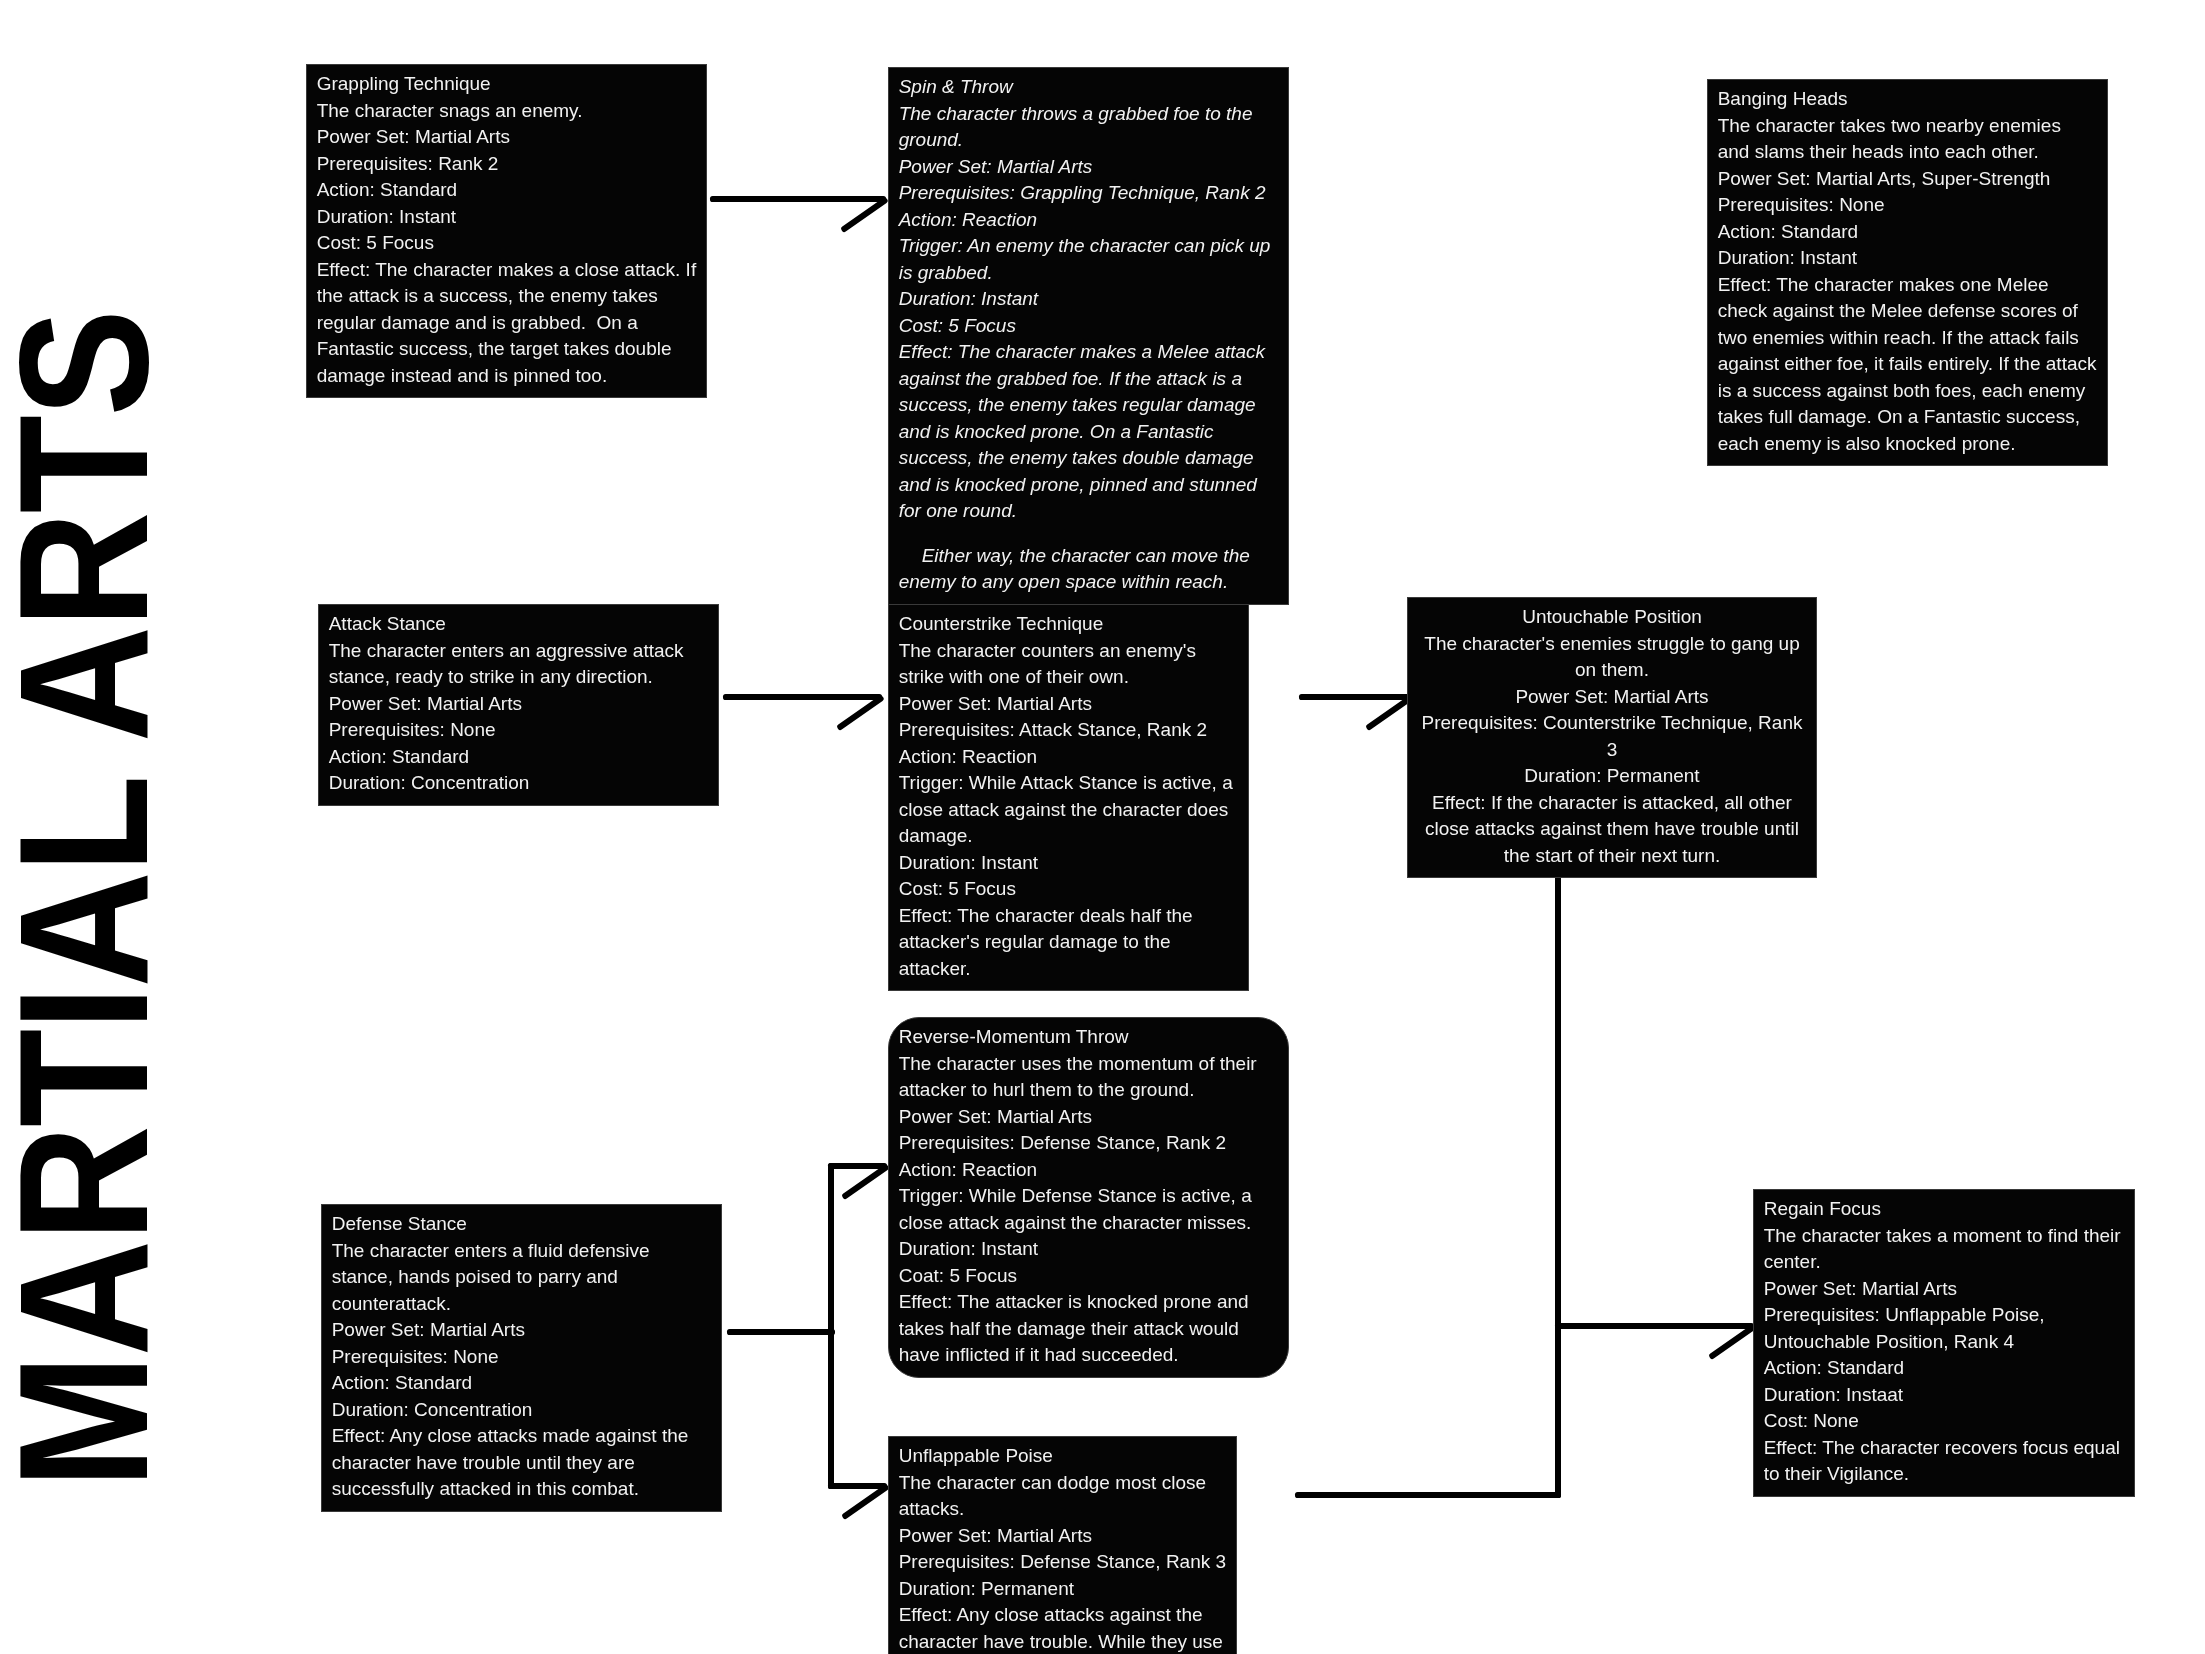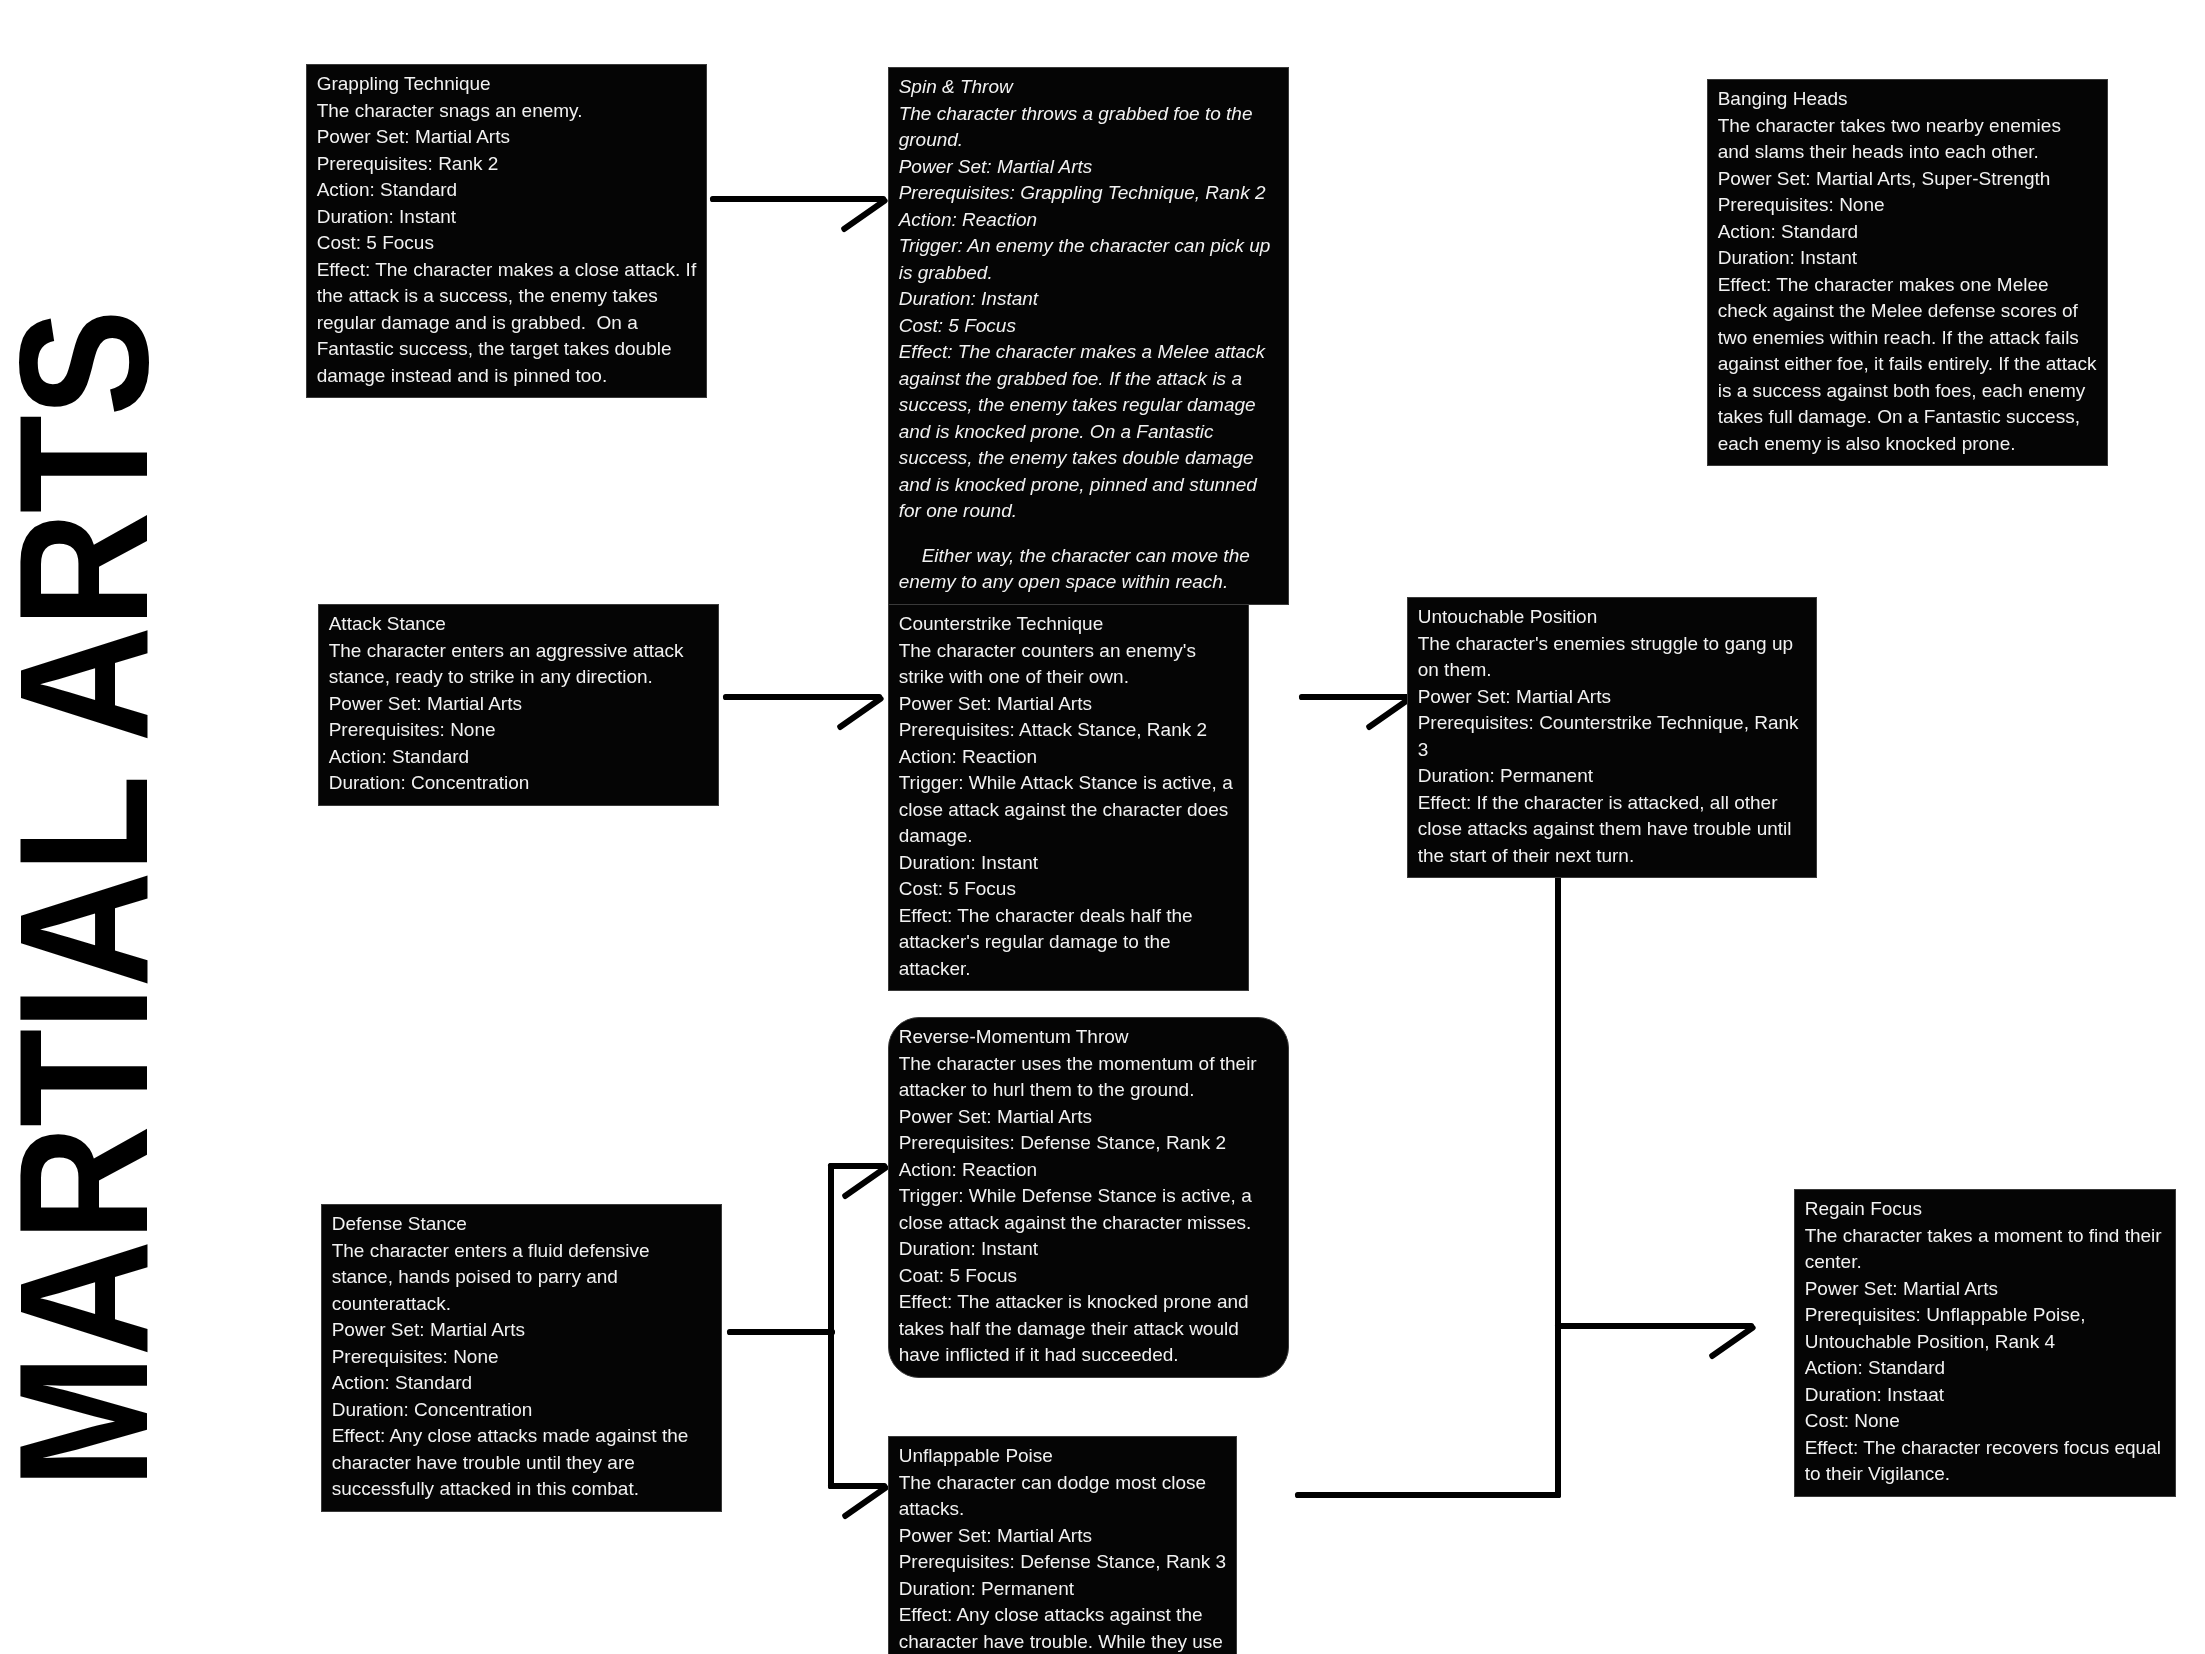--- a/index.html
+++ b/index.html
@@ -165,21 +165,21 @@
     <span class="ln">The character counters an enemy's strike with one of their own.</span>
     <span class="ln">Power Set: Martial Arts</span>
     <span class="ln">Prerequisites: Attack Stance, Rank 2</span>
     <span class="ln">Action: Reaction</span>
     <span class="ln">Trigger: While Attack Stance is active, a close attack against the character does damage.</span>
     <span class="ln">Duration: Instant</span>
     <span class="ln">Cost: 5 Focus</span>
     <span class="ln">Effect: The character deals half the attacker's regular damage to the attacker.</span>
   </div>
 
-  <div class="card" style="left:1407px; top:597px; width:410px;">
+  <div class="card" style="left:1407px; top:597px; width:410px;text-align:center;">
     <span class="ln">Untouchable Position</span>
     <span class="ln">The character's enemies struggle to gang up on them.</span>
     <span class="ln">Power Set: Martial Arts</span>
     <span class="ln">Prerequisites: Counterstrike Technique, Rank 3</span>
     <span class="ln">Duration: Permanent</span>
     <span class="ln">Effect: If the character is attacked, all other close attacks against them have trouble until the start of their next turn.</span>
   </div>
 
   <div class="card" style="left:888px; top:1017px; width:401px;border-radius:31px;">
     <span class="ln">Reverse-Momentum Throw</span>
@@ -205,21 +205,21 @@
 
   <div class="card" style="left:888px; top:1436px; width:349px;">
     <span class="ln">Unflappable Poise</span>
     <span class="ln">The character can dodge most close attacks.</span>
     <span class="ln">Power Set: Martial Arts</span>
     <span class="ln">Prerequisites: Defense Stance, Rank 3</span>
     <span class="ln">Duration: Permanent</span>
     <span class="ln">Effect: Any close attacks against the character have trouble. While they use Defense Stance, such attacks have double trouble.</span>
   </div>
 
-  <div class="card" style="left:1753px; top:1189px; width:382px;margin-left:41px;">
+  <div class="card" style="left:1753px; top:1189px; width:382px;">
     <span class="ln">Regain Focus</span>
     <span class="ln">The character takes a moment to find their center.</span>
     <span class="ln">Power Set: Martial Arts</span>
     <span class="ln">Prerequisites: Unflappable Poise, Untouchable Position, Rank 4</span>
     <span class="ln">Action: Standard</span>
     <span class="ln">Duration: Instaat</span>
     <span class="ln">Cost: None</span>
     <span class="ln">Effect: The character recovers focus equal to their Vigilance.</span>
   </div>
 

